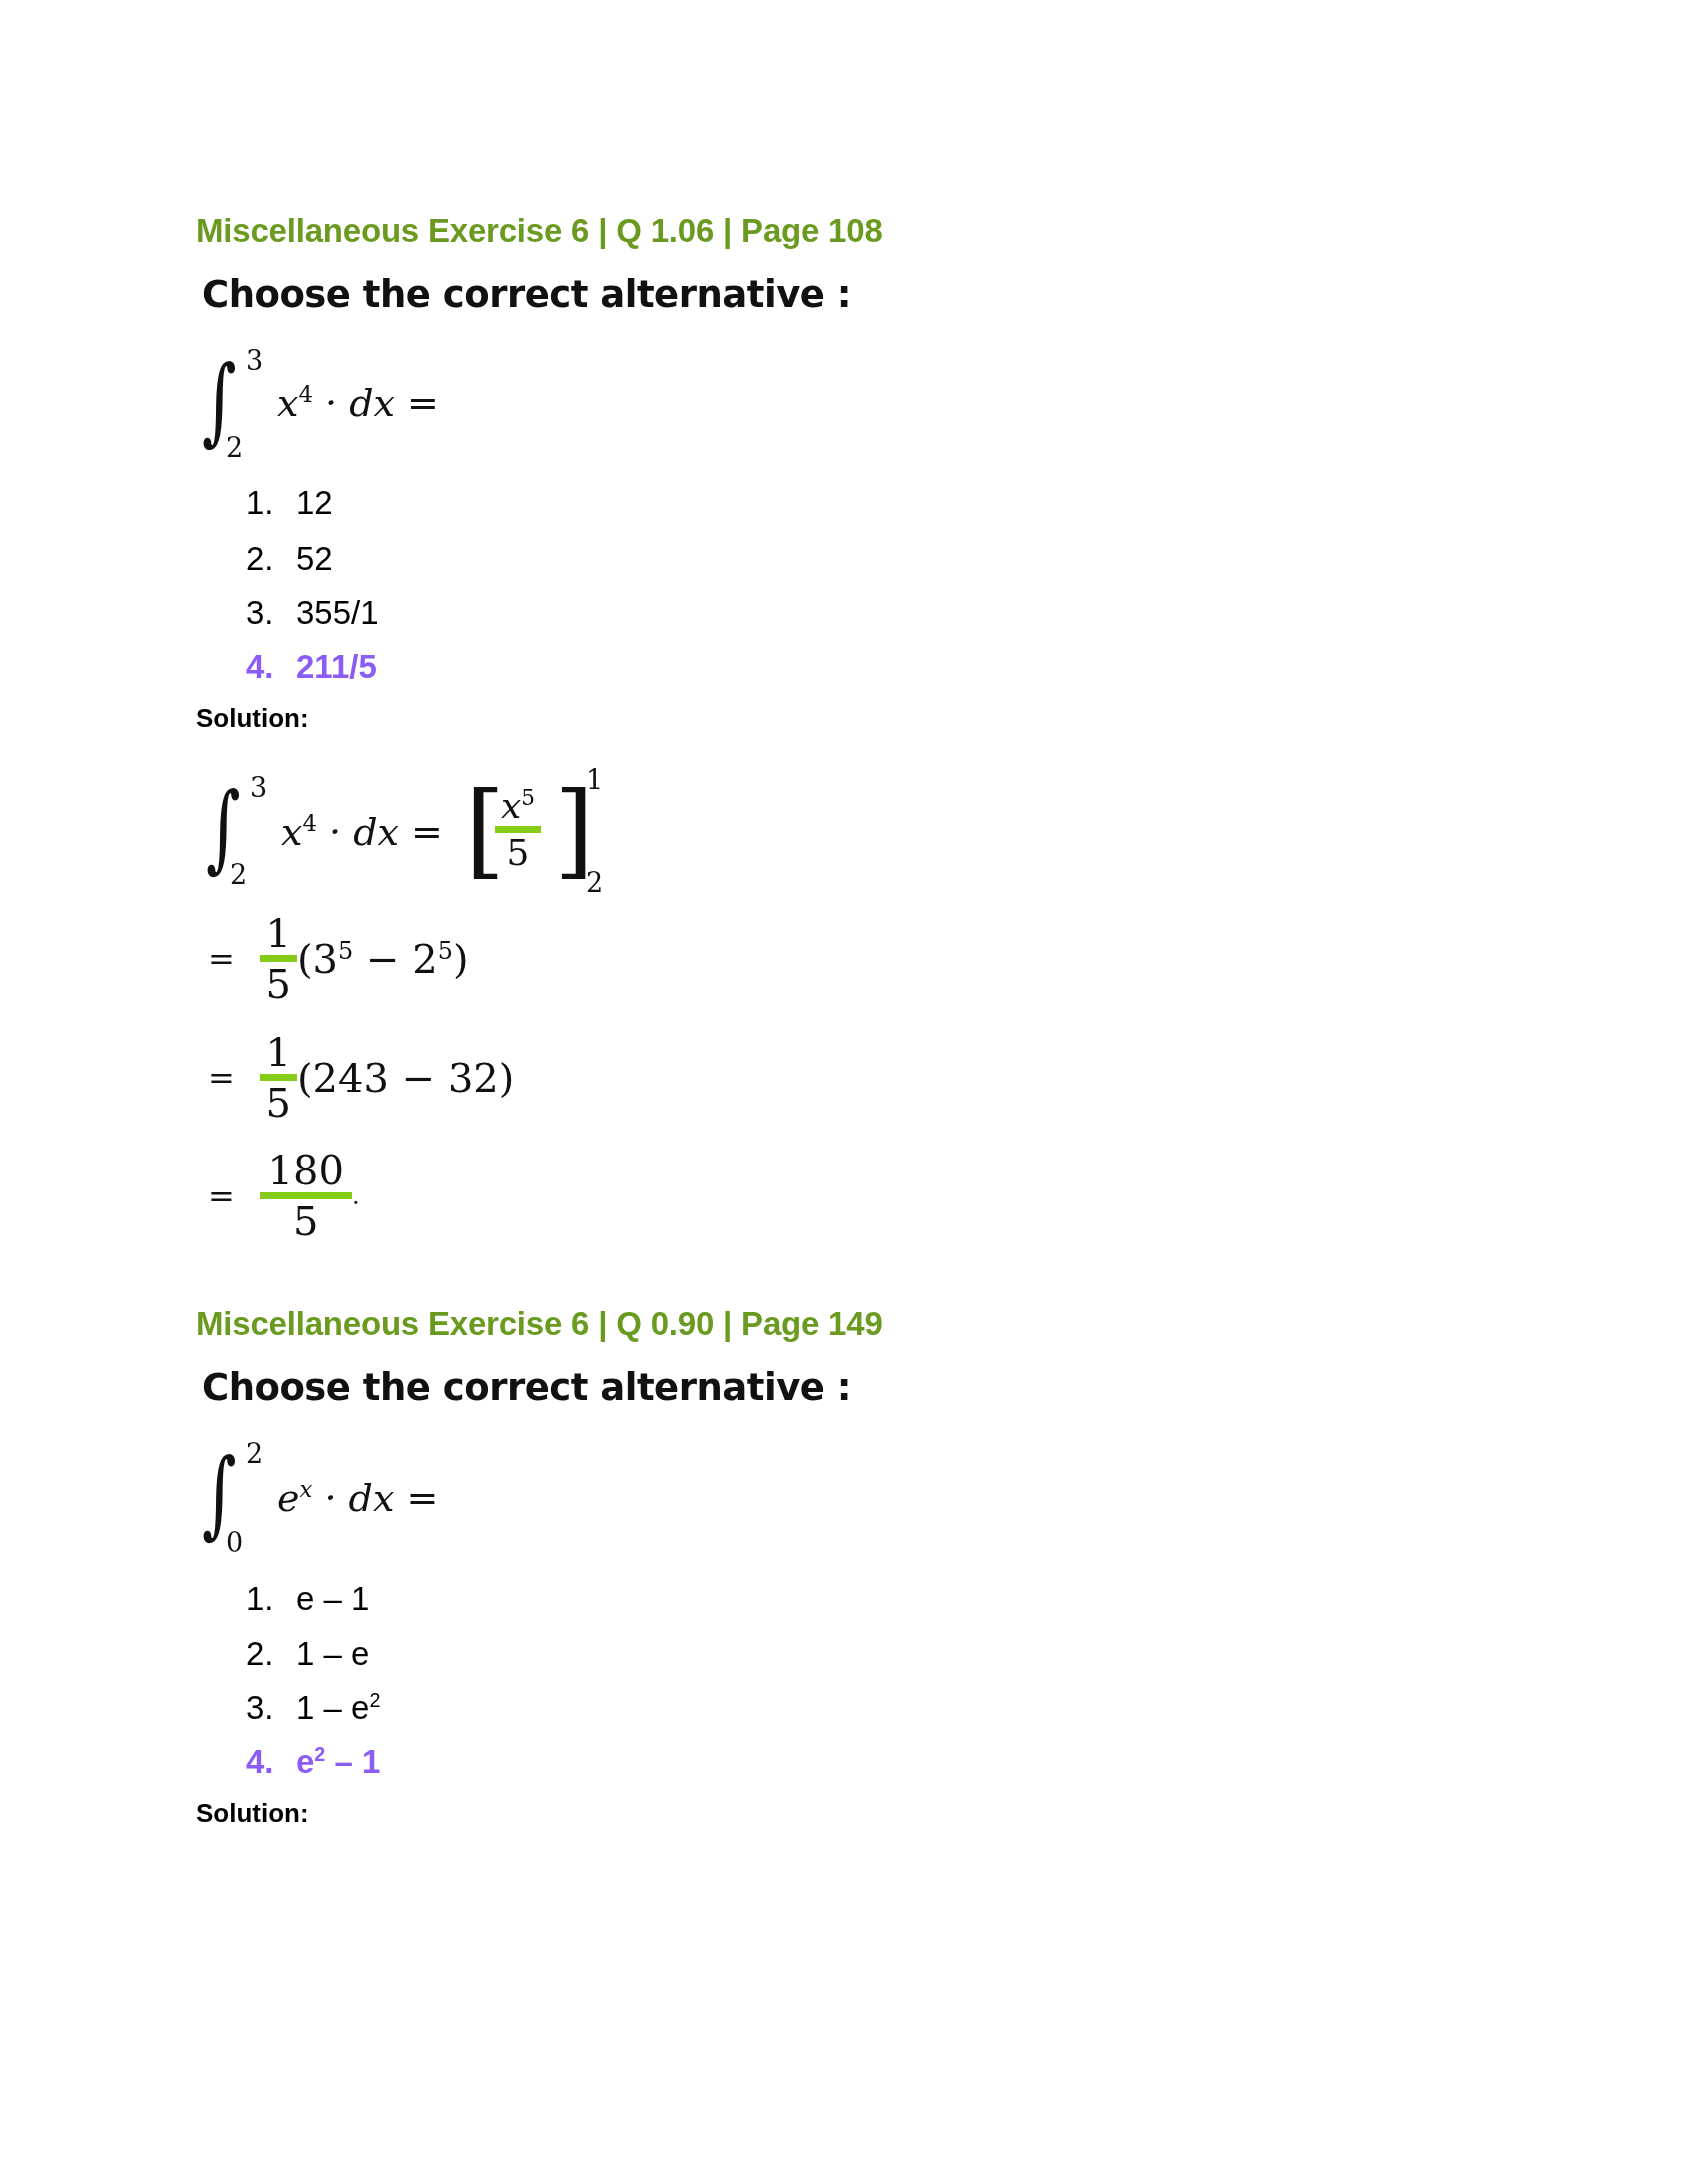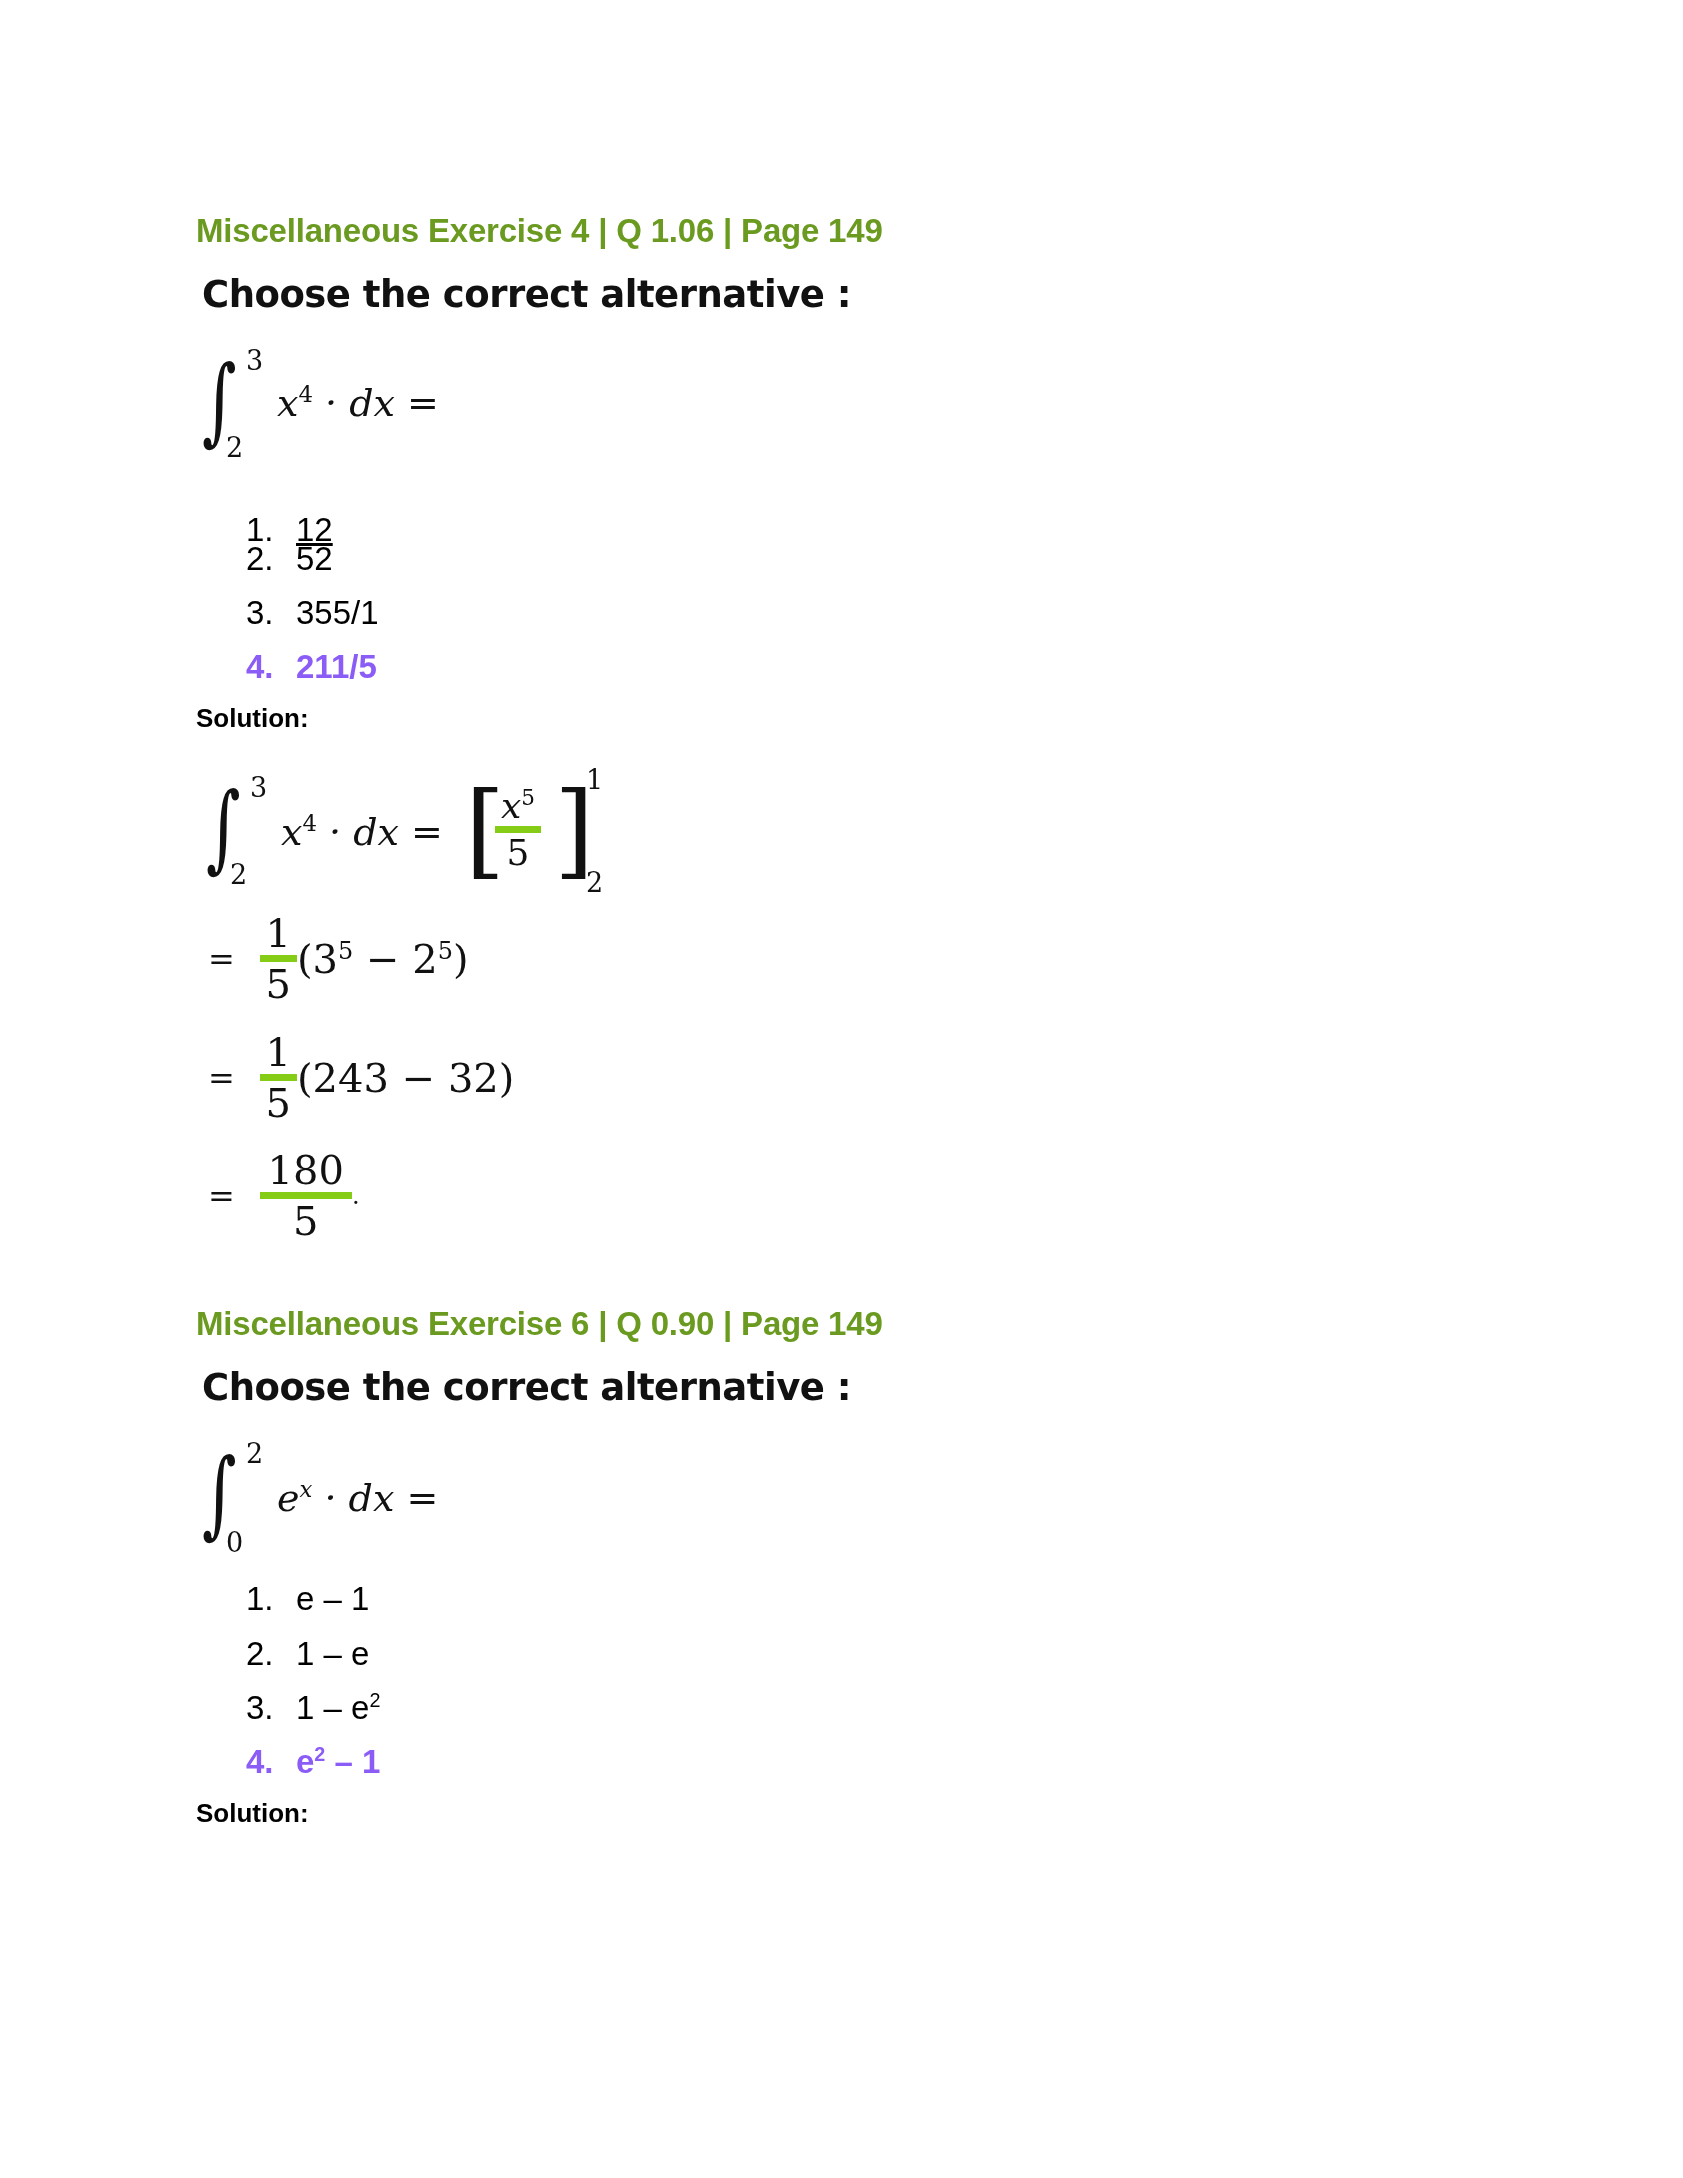--- a/index.html
+++ b/index.html
@@ -16,31 +16,31 @@
     .option.correct { color: #8b5cf6; font-weight: bold; }
     .solution-label { font-family: "Liberation Sans", sans-serif; font-weight: bold; font-size: 26px; }
     .frac { display: inline-flex; flex-direction: column; align-items: center; vertical-align: middle; }
     .frac .n { border-bottom: 7px solid #84cc16; padding: 0 6px; line-height: 1.1; }
     .frac .d { line-height: 1.1; }
     sup { font-size: 60%; }
   </style>
 </head>
 <body>
 
-<div class="abs q-heading" style="left:196px; top:212px;">Miscellaneous Exercise 4 | Q 1.06 | Page 149</div>
+<div class="abs q-heading" style="left:196px; top:212px;">Miscellaneous Exercise 6 | Q 1.06 | Page 108</div>
 <div class="abs prompt" style="left:202px; top:273px;">Choose the correct alternative :</div>
 
 <div class="abs math" style="left:202px; top:345px; width:297px; height:129px;">
   <span class="integral" style="position:absolute; left:0; top:8px;">∫</span>
   <span class="lim" style="left:44px; top:0px;">3</span>
   <span class="lim" style="left:24px; top:87px;">2</span>
   <span style="position:absolute; left:75px; top:36px; font-size:38px;"><i>x</i><sup>4</sup> <i>· dx =</i></span>
 </div>
 
-<div class="abs option" style="left:246px; top:511px;text-decoration:underline;">
+<div class="abs option" style="left:246px; top:484px;">
   <span class="num">1.</span><span>12</span>
 </div>
 <div class="abs option" style="left:246px; top:540px;">
   <span class="num">2.</span><span>52</span>
 </div>
 <div class="abs option" style="left:246px; top:594px;">
   <span class="num">3.</span><span>355/1</span>
 </div>
 <div class="abs option correct" style="left:246px; top:648px;">
   <span class="num">4.</span><span>211/5</span>

